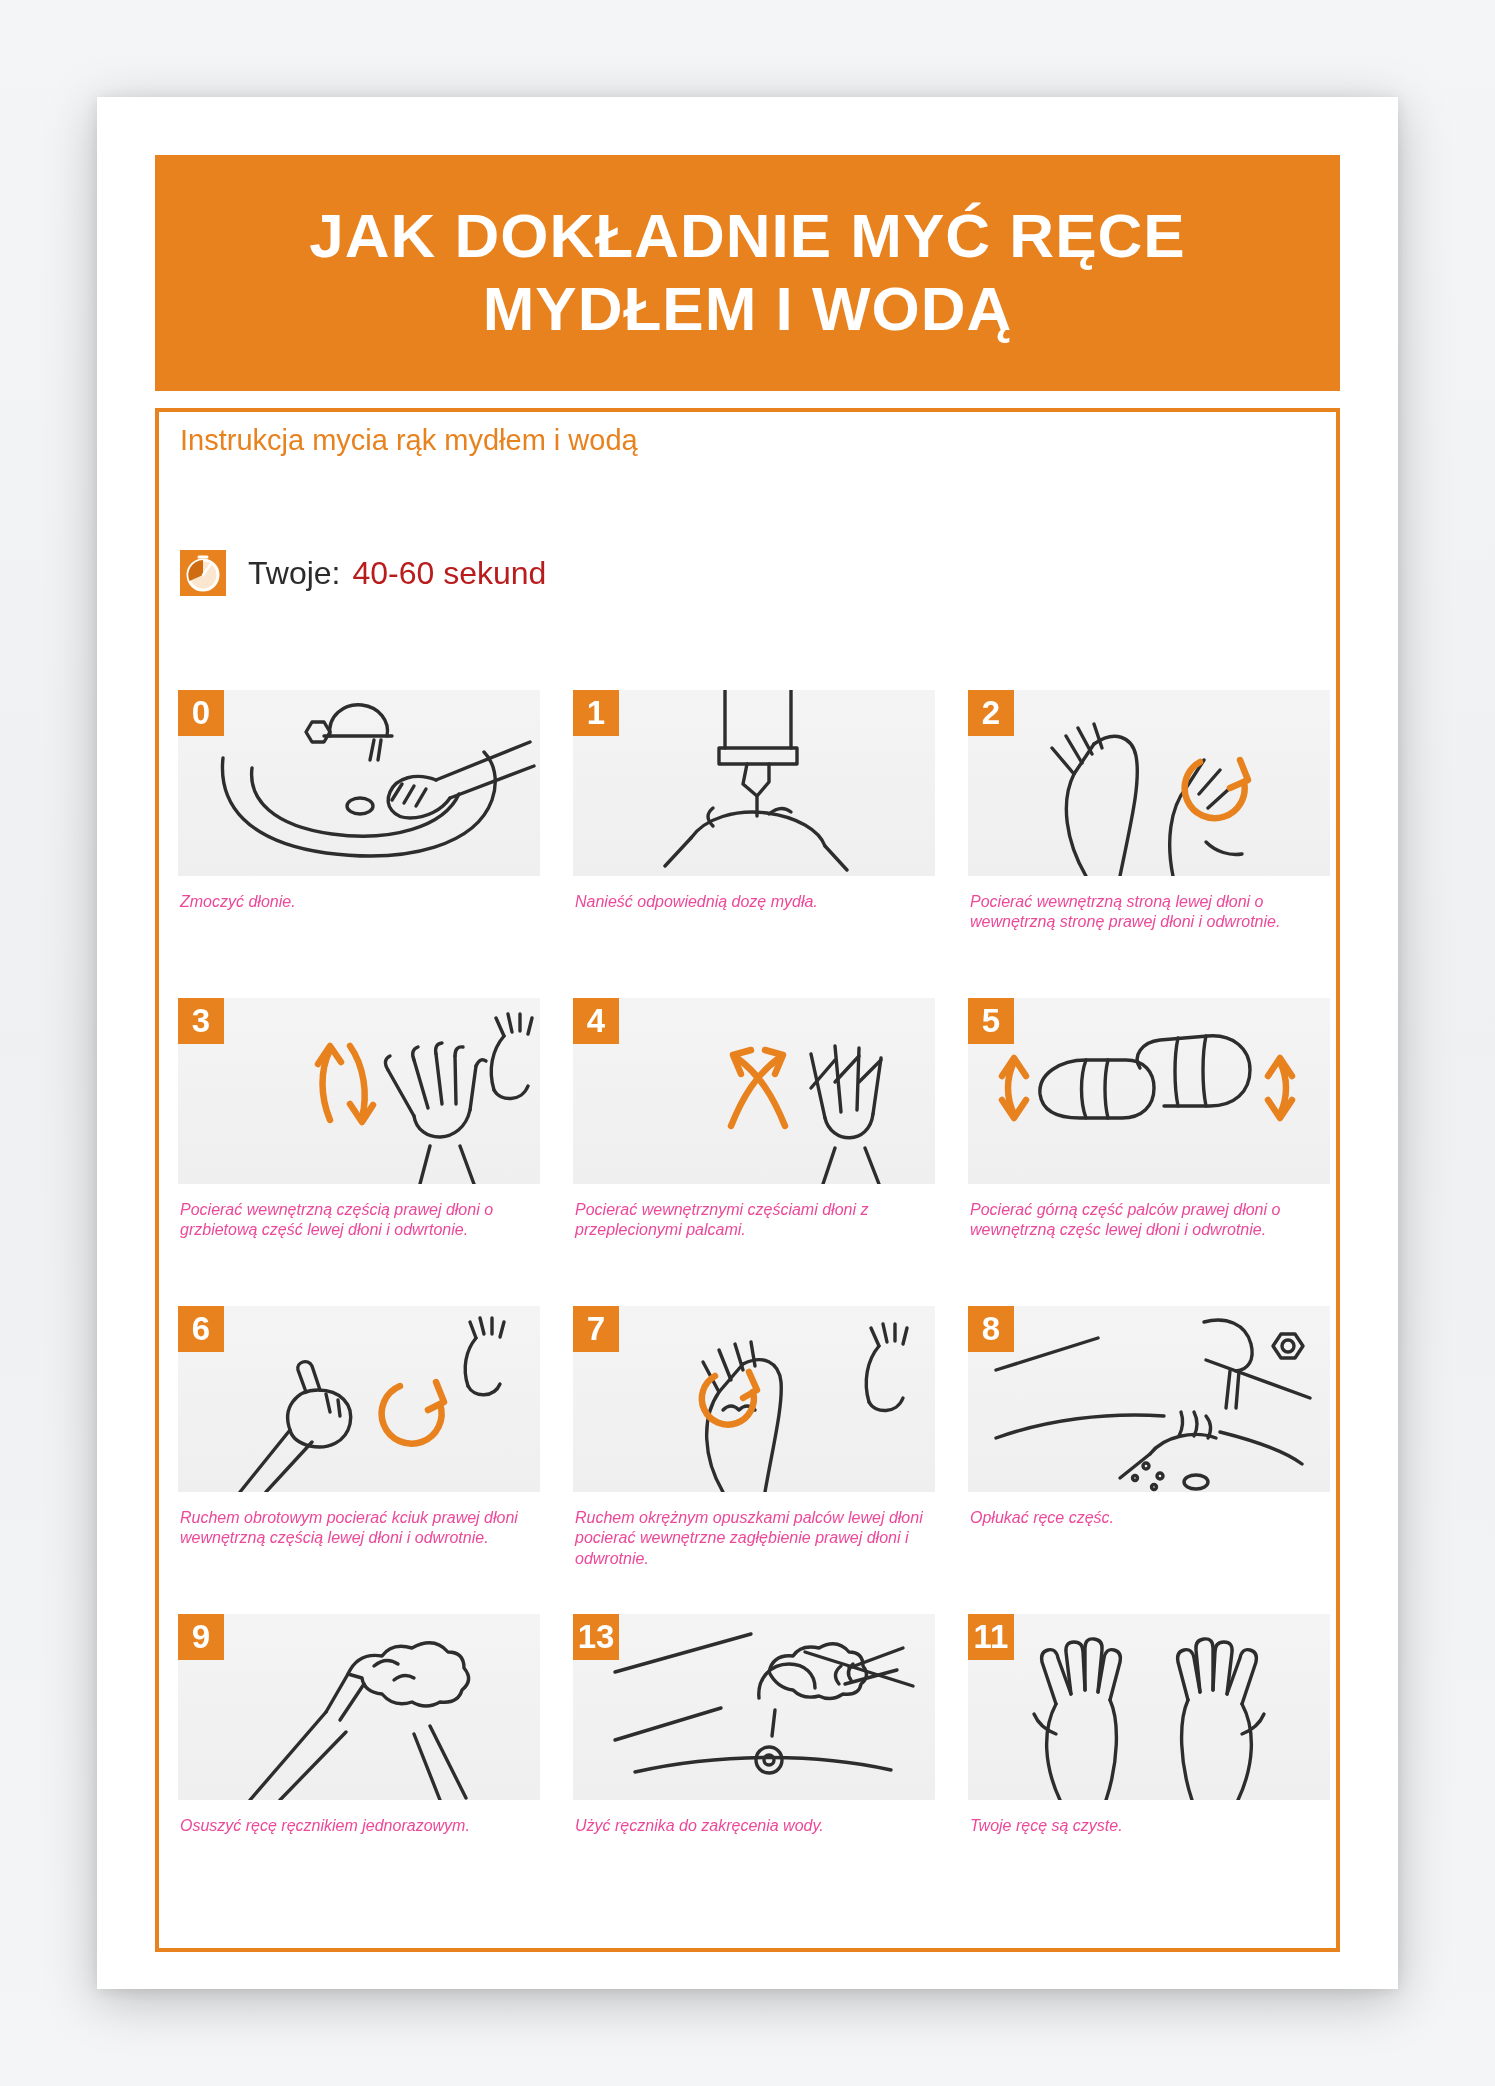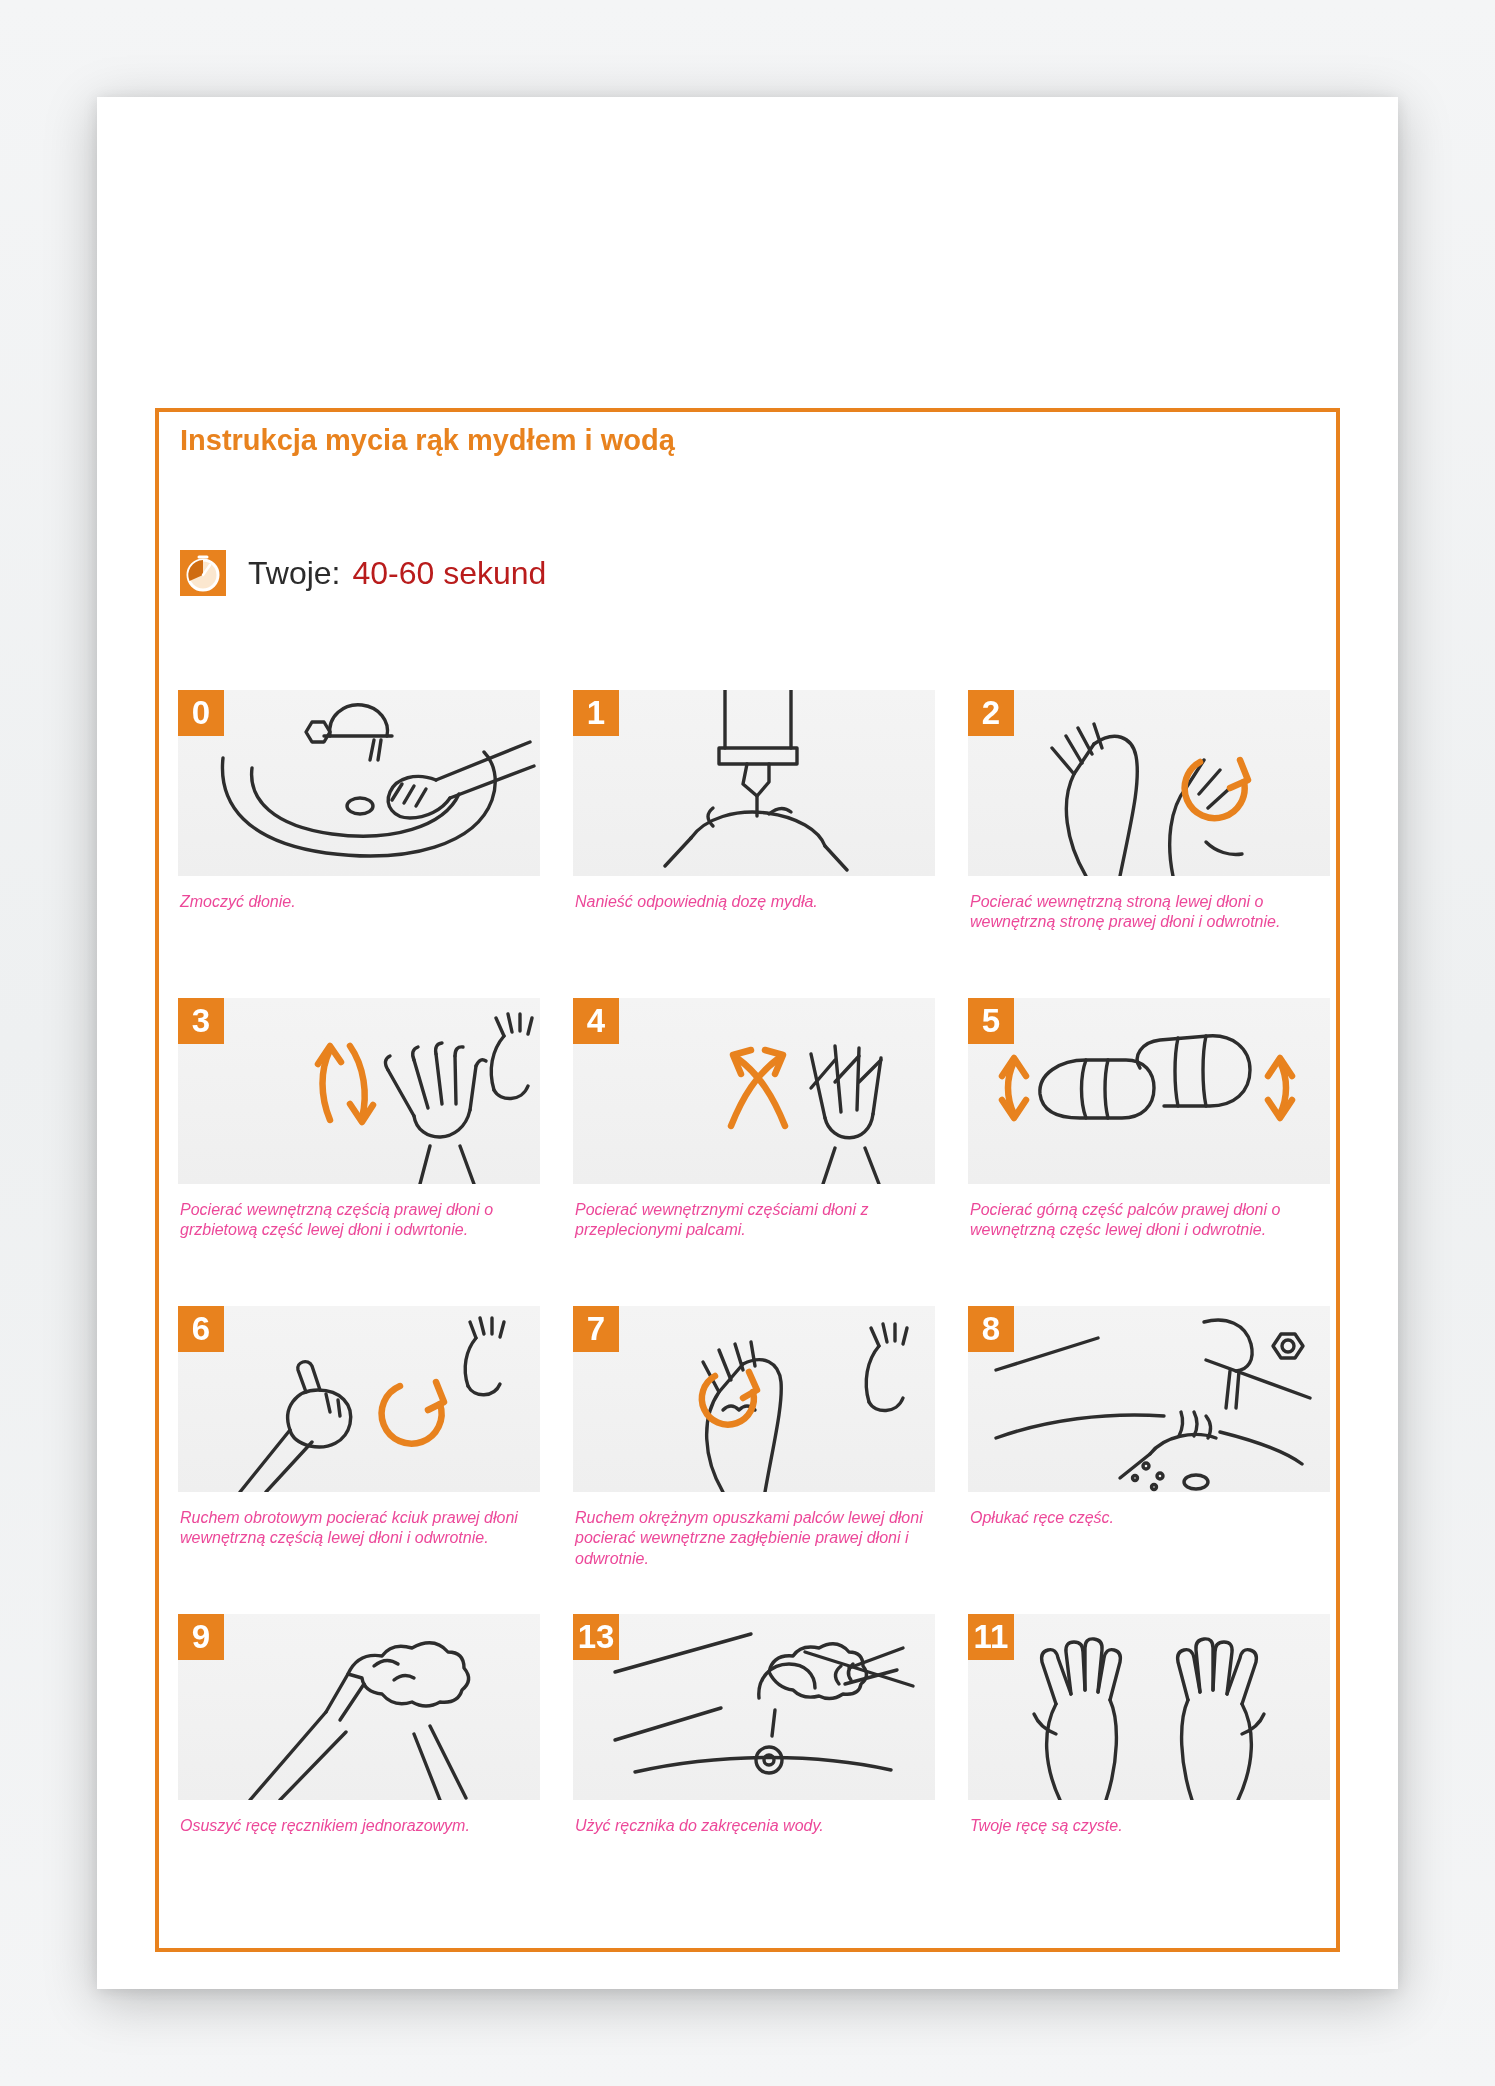--- a/index.html
+++ b/index.html
@@ -22,21 +22,21 @@
   }
   .header .t{
     font-size:62px;font-weight:700;line-height:1.17;letter-spacing:1px;white-space:nowrap;
   }
   .box{
     position:absolute;left:58px;top:311px;width:1177px;height:1536px;
     border:4px solid #E8821E;background:#ffffff;
   }
   .subtitle{
     position:absolute;left:21px;top:12px;
-    font-size:29px;font-weight:700;color:#E8821E;
+    font-size:29px;font-weight:400;color:#E8821E;
   }
   .time-row{
     position:absolute;left:21px;top:138px;display:flex;align-items:center;
   }
   .clock{width:46px;height:46px;flex:0 0 auto;}
   .time-label{margin-left:22px;font-size:32px;color:#2b2b2b;}
   .time-value{margin-left:12px;font-size:32px;color:#b91c1c;}
   .grid{
     position:absolute;left:19px;top:278px;width:1152px;
     display:grid;grid-template-columns:362px 362px 362px;column-gap:33px;
@@ -58,20 +58,24 @@
     font-size:16px;line-height:1.28;color:#ec4899;font-style:italic;
   }
   .ink{stroke:#2d2d2d;stroke-width:3.4;fill:none;stroke-linecap:round;stroke-linejoin:round;}
   .accent{stroke:#E8821E;stroke-width:6.5;fill:none;stroke-linecap:round;stroke-linejoin:round;}
 </style>
 </head>
 <body>
 
 <div class="card">
 
+  <div class="header">
+    <div class="t">JAK DOKŁADNIE MYĆ RĘCE</div>
+    <div class="t">MYDŁEM I WODĄ</div>
+  </div>
 
   <div class="box">
 
     <div class="subtitle">Instrukcja mycia rąk mydłem i wodą</div>
 
     <div class="time-row">
       <svg class="clock" viewBox="0 0 46 46">
         <rect x="0" y="0" width="46" height="46" fill="#E8821E"></rect>
         <circle cx="23" cy="25" r="15" fill="#fbe7cf" stroke="#ffffff" stroke-width="3"></circle>
         <path d="M23,25 L23,10 A15,15 0 0 0 9.5,31 Z" fill="#cf6c12"></path>

